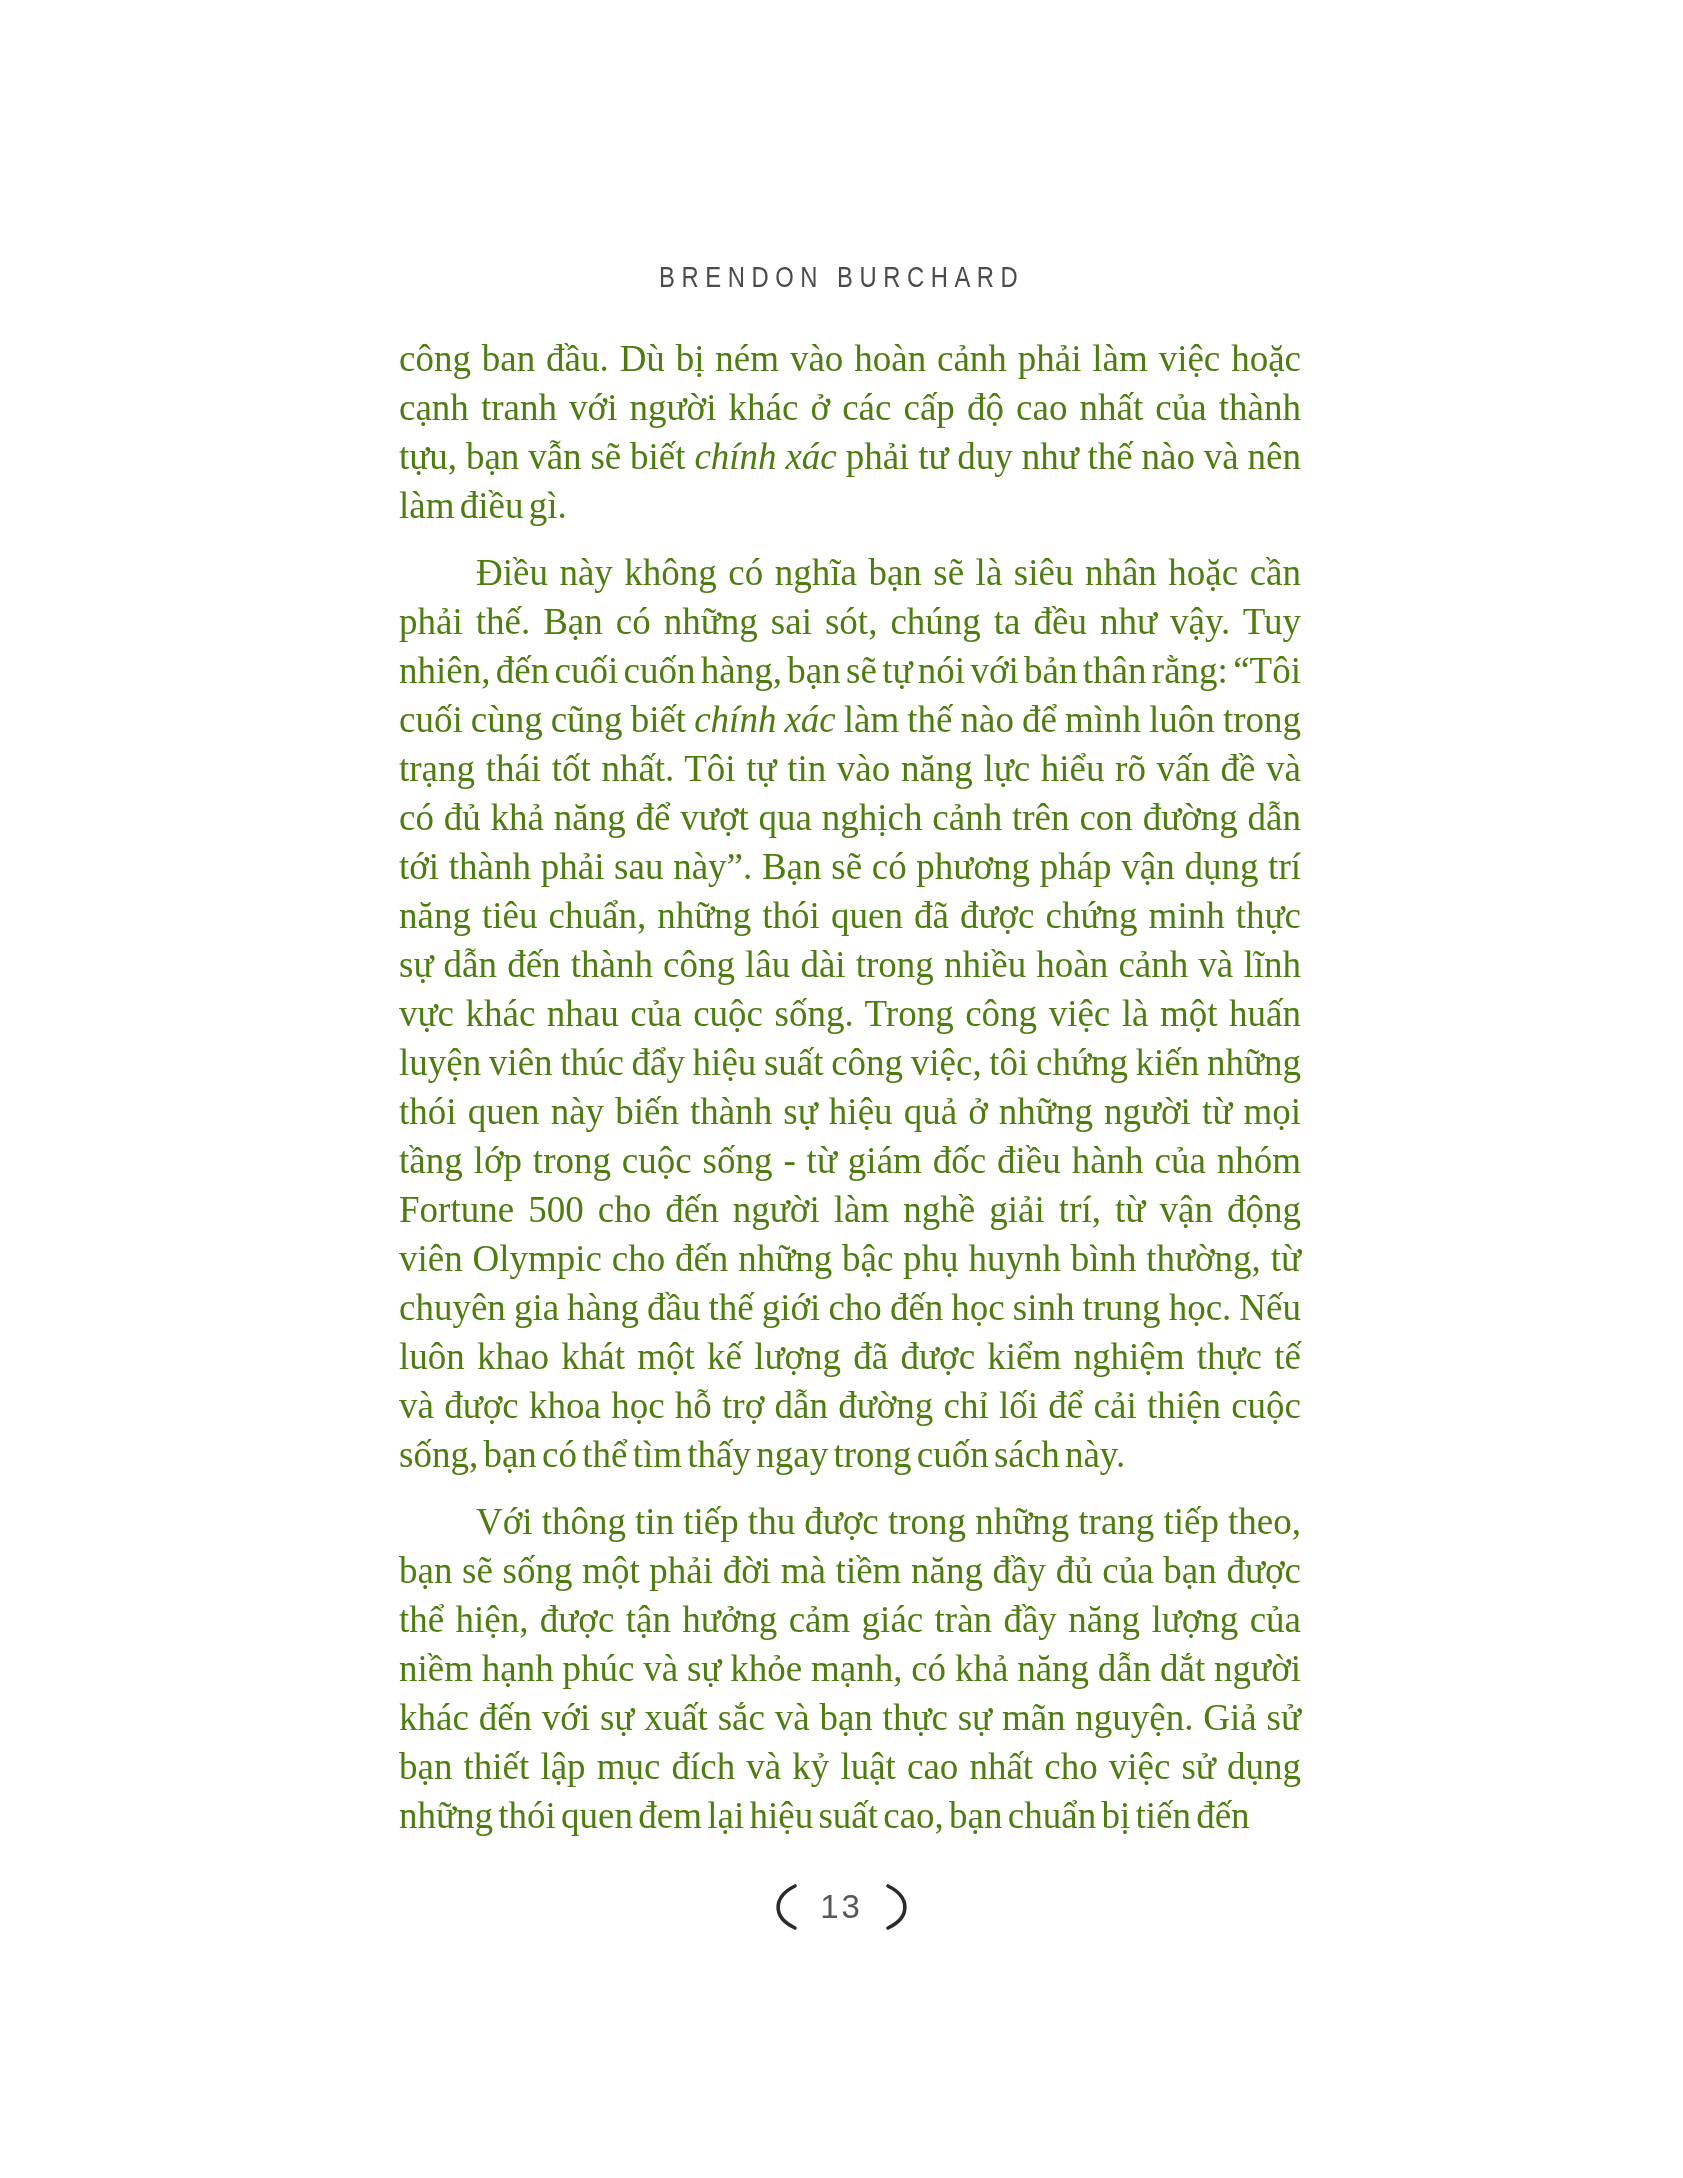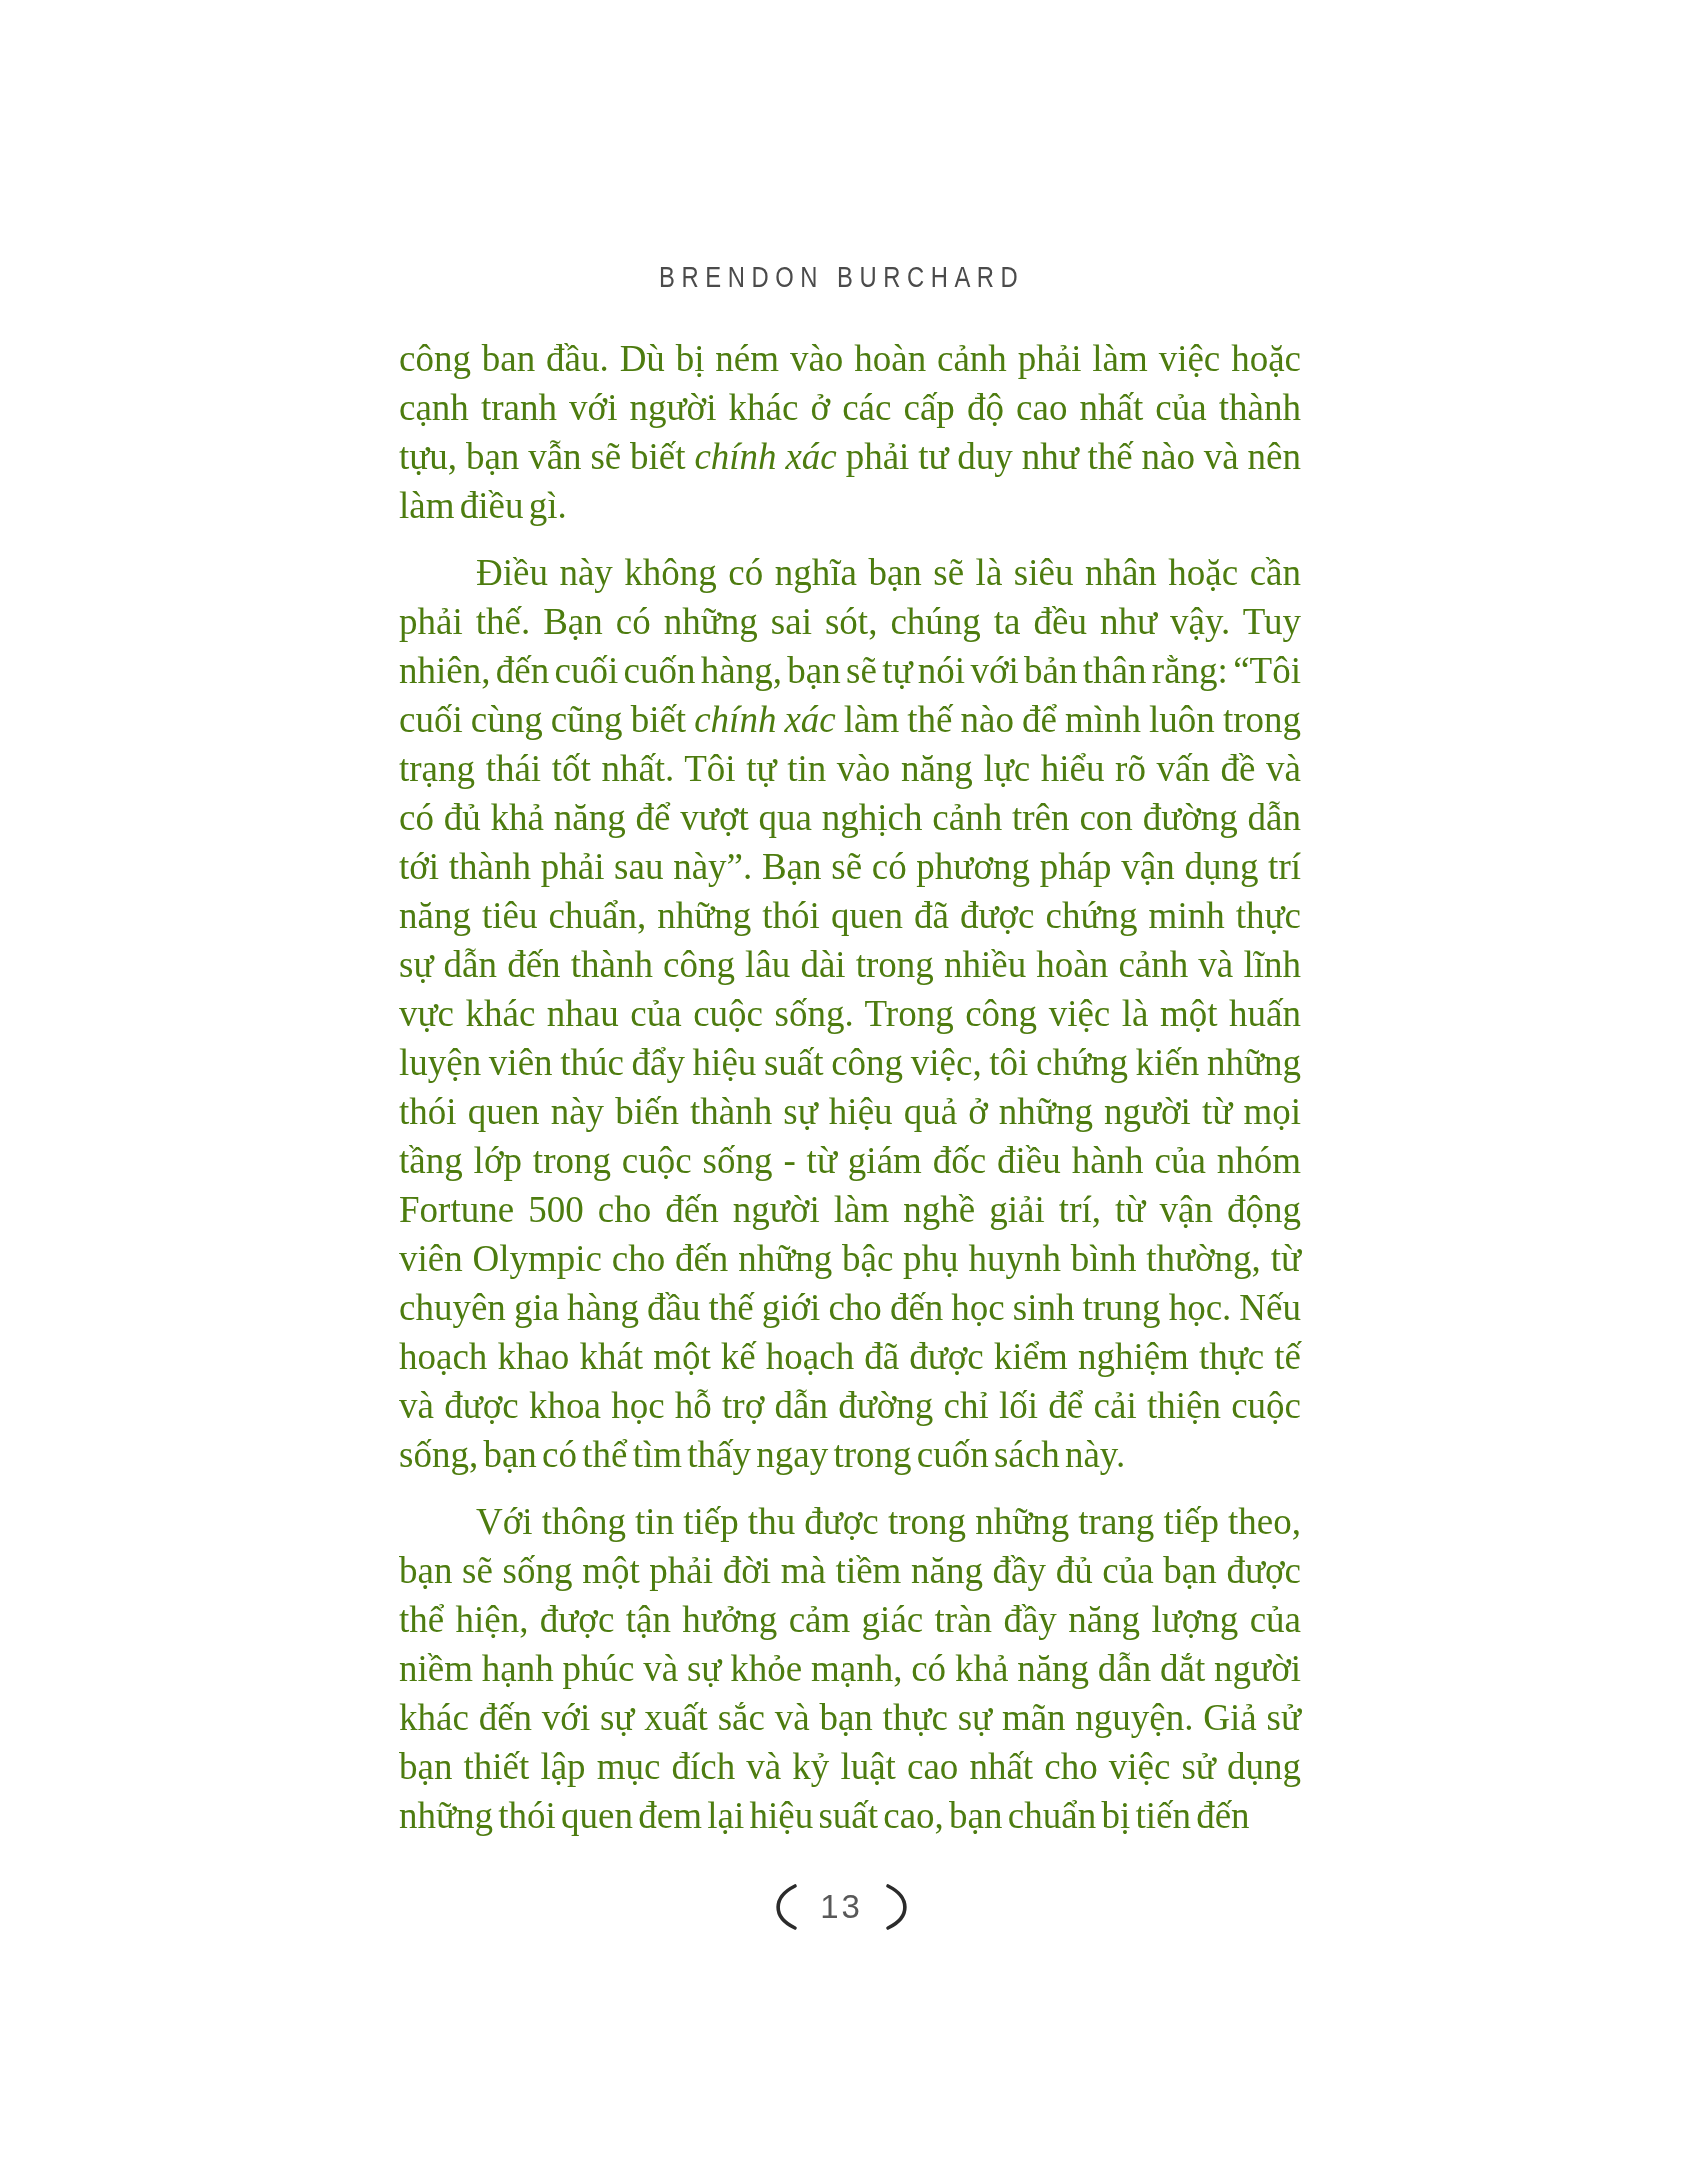--- a/index.html
+++ b/index.html
@@ -92,21 +92,21 @@
       <div class="line"><span>tới thành phải sau này”. Bạn sẽ có phương pháp vận dụng trí</span></div>
       <div class="line"><span>năng tiêu chuẩn, những thói quen đã được chứng minh thực</span></div>
       <div class="line"><span>sự dẫn đến thành công lâu dài trong nhiều hoàn cảnh và lĩnh</span></div>
       <div class="line"><span>vực khác nhau của cuộc sống. Trong công việc là một huấn</span></div>
       <div class="line"><span>luyện viên thúc đẩy hiệu suất công việc, tôi chứng kiến những</span></div>
       <div class="line"><span>thói quen này biến thành sự hiệu quả ở những người từ mọi</span></div>
       <div class="line"><span>tầng lớp trong cuộc sống - từ giám đốc điều hành của nhóm</span></div>
       <div class="line"><span>Fortune 500 cho đến người làm nghề giải trí, từ vận động</span></div>
       <div class="line"><span>viên Olympic cho đến những bậc phụ huynh bình thường, từ</span></div>
       <div class="line"><span>chuyên gia hàng đầu thế giới cho đến học sinh trung học. Nếu</span></div>
-      <div class="line"><span>hoạch khao khát một kế hoạch đã được kiểm nghiệm thực tế</span></div>
+      <div class="line"><span>luôn khao khát một kế lượng đã được kiểm nghiệm thực tế</span></div>
       <div class="line"><span>và được khoa học hỗ trợ dẫn đường chỉ lối để cải thiện cuộc</span></div>
       <div class="line last"><span>sống, bạn có thể tìm thấy ngay trong cuốn sách này.</span></div>
     </div>
     <div class="paragraph">
       <div class="line indent"><span>Với thông tin tiếp thu được trong những trang tiếp theo,</span></div>
       <div class="line"><span>bạn sẽ sống một phải đời mà tiềm năng đầy đủ của bạn được</span></div>
       <div class="line"><span>thể hiện, được tận hưởng cảm giác tràn đầy năng lượng của</span></div>
       <div class="line"><span>niềm hạnh phúc và sự khỏe mạnh, có khả năng dẫn dắt người</span></div>
       <div class="line"><span>khác đến với sự xuất sắc và bạn thực sự mãn nguyện. Giả sử</span></div>
       <div class="line"><span>bạn thiết lập mục đích và kỷ luật cao nhất cho việc sử dụng</span></div>

